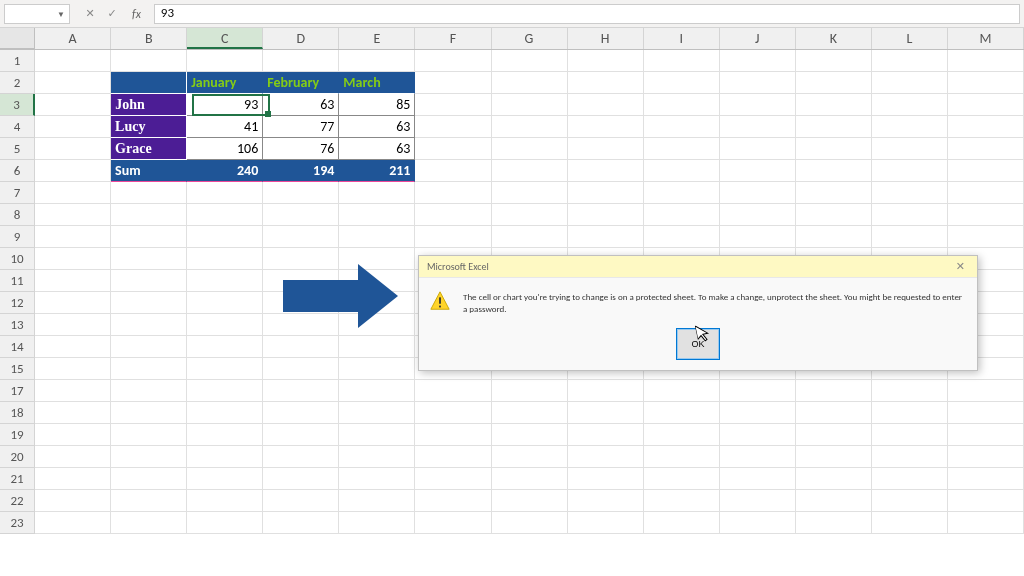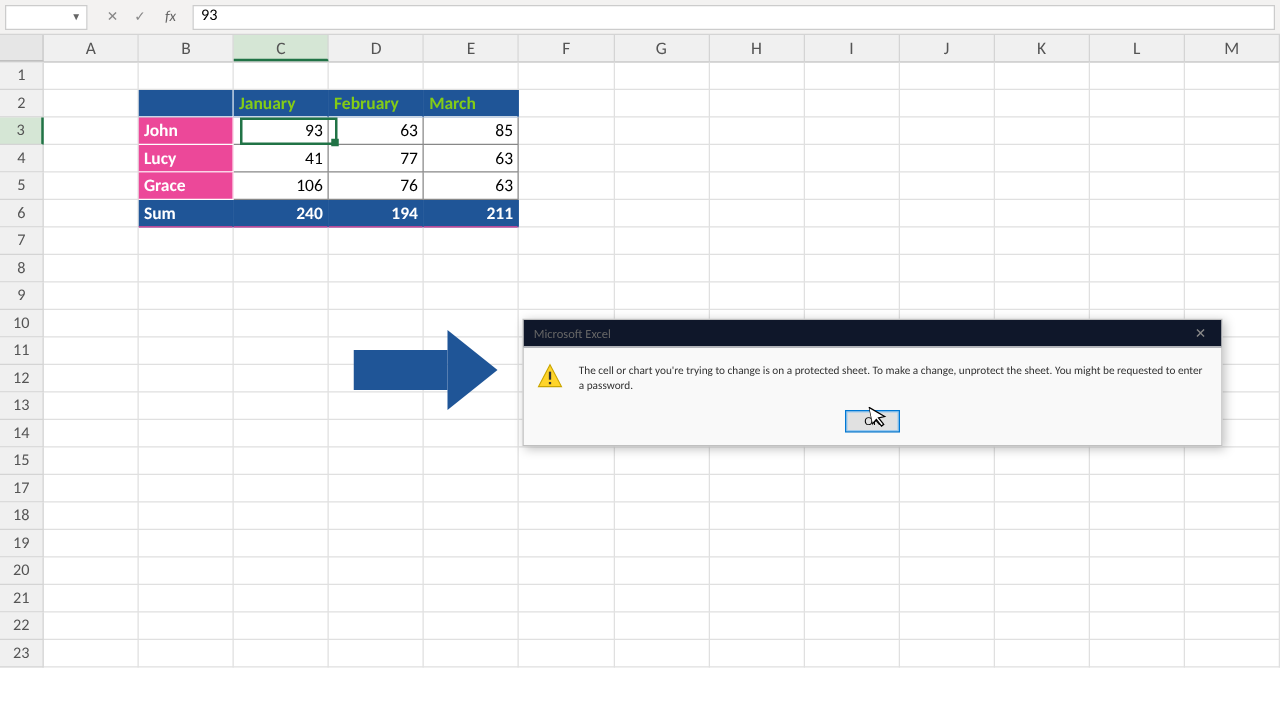--- a/index.html
+++ b/index.html
@@ -18,41 +18,41 @@
     .corner { width: 36px; background: #e6e6e6; border-right: 1px solid #bfbfbf; border-bottom: 1px solid #bfbfbf; }
     .col-h { width: 78px; text-align: center; border-right: 1px solid #d4d4d4; color: #555; font-size: 14px; line-height: 22px; background: #f0f0f0; }
     .col-h.sel { background: #d5e6d5; border-bottom: 2px solid #217346; }
 
     .row { display: flex; height: 22px; }
     .row-h { width: 36px; text-align: center; background: #f0f0f0; border-right: 1px solid #d4d4d4; border-bottom: 1px solid #d4d4d4; color: #555; font-size: 13px; line-height: 22px; }
     .row-h.sel { background: #d5e6d5; border-right: 2px solid #217346; }
     .cell { width: 78px; height: 22px; border-right: 1px solid #e0e0e0; border-bottom: 1px solid #e0e0e0; padding: 0 4px; display: flex; align-items: center; overflow: hidden; }
 
     .hdr { background: #1f5597; color: #84cc16; font-weight: bold; border-right: 1px solid #1f5597; border-bottom: 1px solid #fff; }
-    .rowlbl { background: #ec4899; color: #fff; font-weight: bold; border-bottom: 1px solid #fff; border-right: 1px solid #fff; }
+    .rowlbl { background: #4c1d95; color: #fff; font-weight: bold; border-bottom: 1px solid #fff; border-right: 1px solid #fff; font-family: Liberation Serif, serif; }
     .sumrow { background: #1f5597; color: #ffffff; font-weight: bold; border-right: 1px solid #1f5597; border-bottom: 1px solid #ec4899; }
     .val { justify-content: flex-end; border: 1px solid #888; border-top: none; border-left: none; }
     .sumval { justify-content: flex-end; }
     .valB2 { background: #1f5597; border-right: 1px solid #fff; border-bottom: 1px solid #fff; }
 
     .sel-outline { position: absolute; border: 2px solid #217346; pointer-events: none; }
     .sel-handle { position: absolute; right: -3px; bottom: -3px; width: 6px; height: 6px; background: #217346; }
 
     .arrow { position: absolute; left: 283px; top: 280px; pointer-events: none; }
     .arrow-shaft { width: 75px; height: 32px; background: #1f5597; display: inline-block; }
     .arrow-head { width: 0; height: 0; border-top: 32px solid transparent; border-bottom: 32px solid transparent; border-left: 40px solid #1f5597; position: absolute; right: -40px; top: -16px; }
 
     .dialog { position: absolute; left: 418px; top: 255px; width: 560px; background: #f9f9f9; border: 1px solid #c0c0c0; box-shadow: 2px 2px 8px rgba(0,0,0,0.25); }
-    .dlg-title { display: flex; height: 22px; align-items: center; padding: 0 8px; font-size: 10px; color: #666; background: #0f172a; border-bottom: 1px solid #e8e8e8; }
+    .dlg-title { display: flex; height: 22px; align-items: center; padding: 0 8px; font-size: 10px; color: #666; background: #fef9c3; border-bottom: 1px solid #e8e8e8; }
     .dlg-close { margin-left: auto; font-size: 11px; color: #888; cursor: pointer; padding: 0 4px; }
     .dlg-body { display: flex; align-items: center; padding: 12px 10px; gap: 12px; }
     .dlg-icon-wrap { flex-shrink: 0; }
     .dlg-msg { font-size: 9px; color: #333; line-height: 1.3; }
     .dlg-buttons { display: flex; justify-content: center; padding: 0 0 10px; }
-    .dlg-btn { position: relative; width: 44px; height: 18px; background: #e1e1e1; border: 1px solid #0078d4; box-shadow: 0 0 0 1px #99c9ef inset; font-size: 9px; cursor: pointer; }
+    .dlg-btn { position: relative; width: 44px; height: 32px; background: #e1e1e1; border: 1px solid #0078d4; box-shadow: 0 0 0 1px #99c9ef inset; font-size: 9px; cursor: pointer; }
     .cursor { position: absolute; left: 697px; top: 324px; font-size: 14px; color: #000; transform: rotate(-12deg); pointer-events: none; }
   </style>
 </head>
 <body>
 
 <div class="formula-bar">
   <div class="name-box-wrap">
     <span></span>
     <span class="name-box-dd">▼</span>
   </div>

